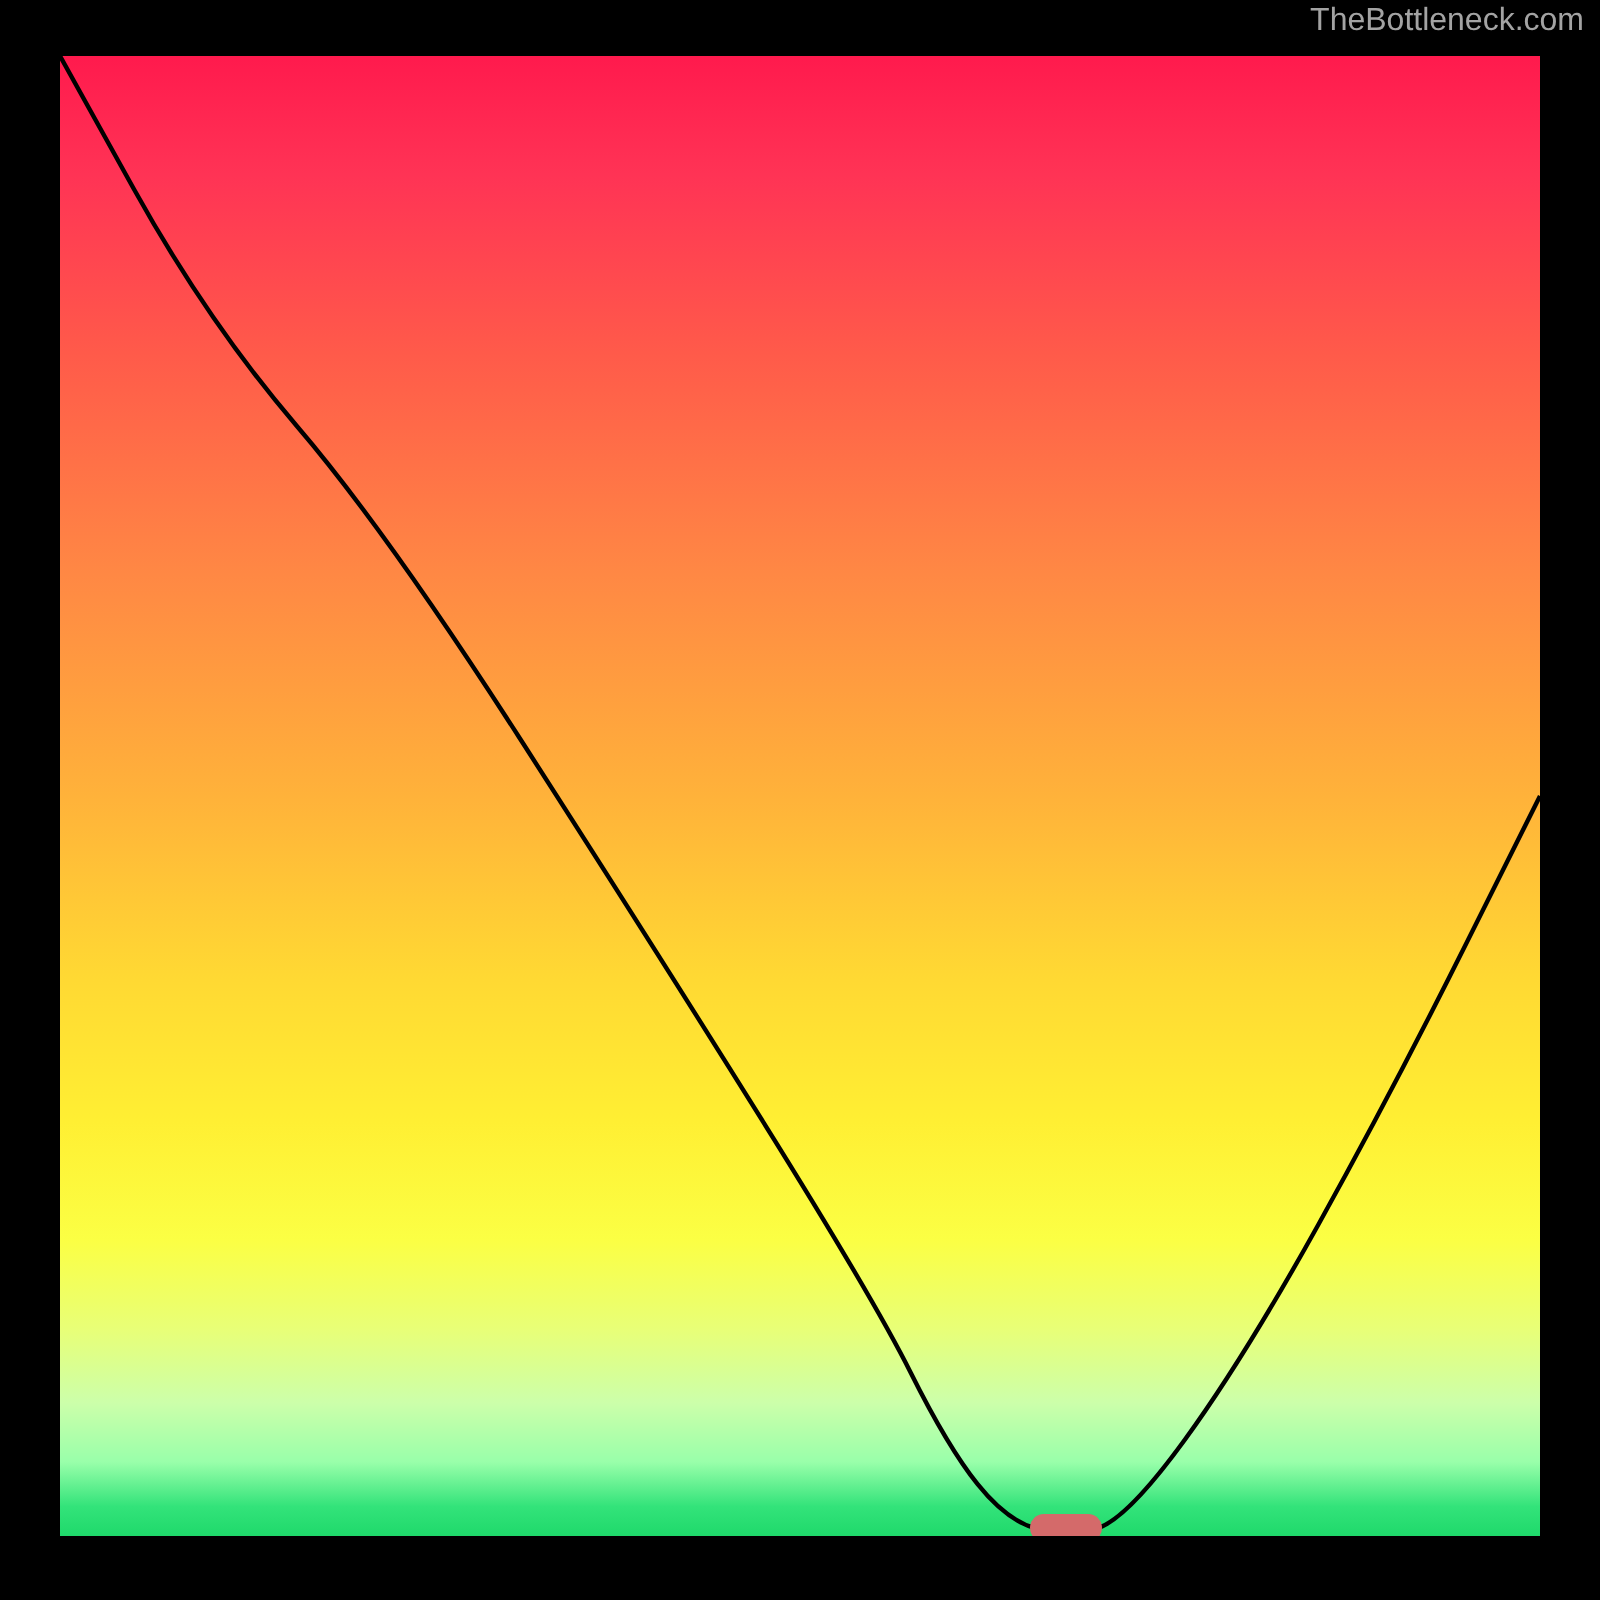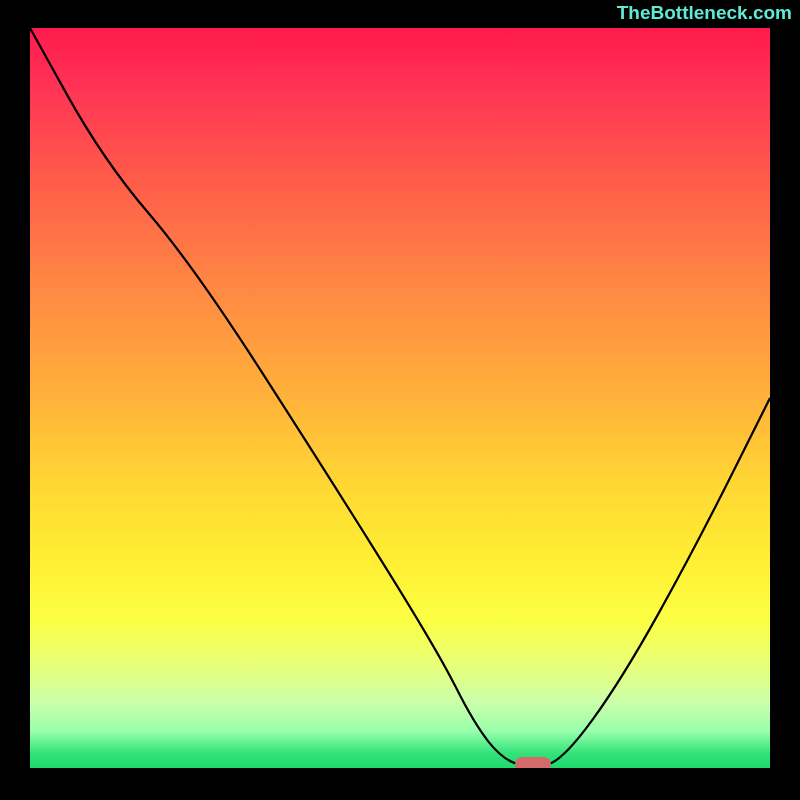--- a/index.html
+++ b/index.html
@@ -8,23 +8,23 @@
     height: 800px;
     background: #000;
     position: relative;
     font-family: Arial, sans-serif;
     overflow: hidden;
   }
   .watermark {
     position: absolute;
     top: 2px;
     right: 8px;
-    color: #5eead4;
-    font-size: 19px;
-    font-weight: 700;
+    color: #a3a3a3;
+    font-size: 16px;
+    font-weight: 400;
     z-index: 10;
   }
   .plot-area {
     position: absolute;
     left: 30px;
     top: 28px;
     width: 740px;
     height: 740px;
     background: linear-gradient(to bottom,
       #ff1a4d 0%,

